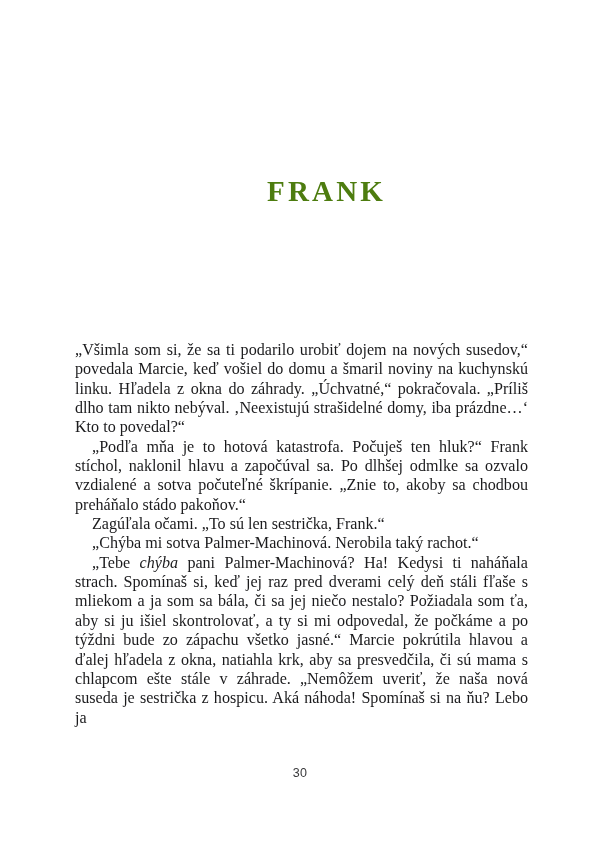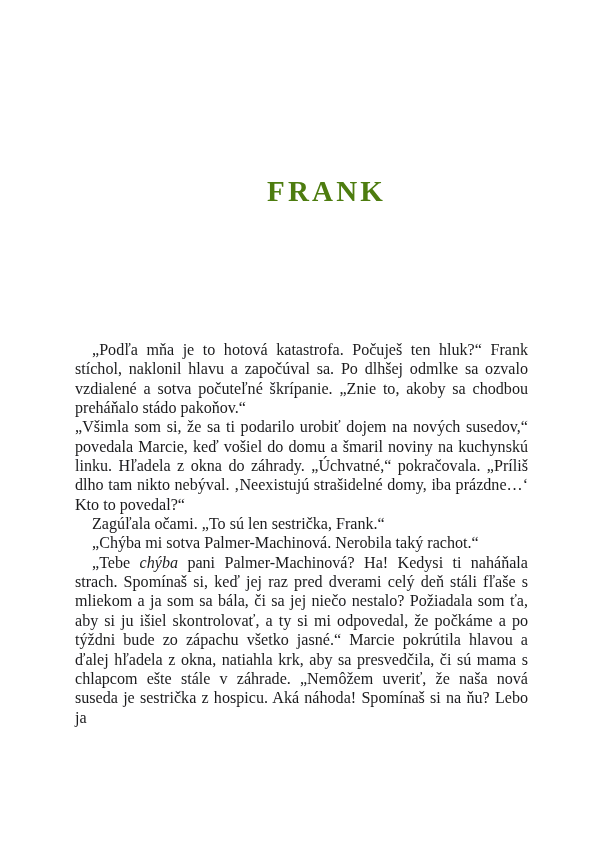--- a/index.html
+++ b/index.html
@@ -81,21 +81,22 @@
   }
 </style>
 </head>
 <body style="background: rgb(255, 255, 255);">
 
 <div class="page">
 
   <h1 class="chapter-title">FRANK</h1>
 
   <div class="text-block">
+    <p class="para">„Všimla som si, že sa ti podarilo urobiť dojem na nových susedov,“ povedala Marcie, keď vošiel do domu a šmaril noviny na kuchynskú linku. Hľadela z okna do záhrady. „Úchvatné,“ pokračovala. „Príliš dlho tam nikto nebýval. ‚Neexistujú strašidelné domy, iba prázdne…‘ Kto to povedal?“</p>
     <p class="para indent">„Podľa mňa je to hotová katastrofa. Počuješ ten hluk?“ Frank stíchol, naklonil hlavu a započúval sa. Po dlhšej odmlke sa ozvalo vzdialené a sotva počuteľné škrípanie. „Znie to, akoby sa chodbou preháňalo stádo pakoňov.“</p>
-    <p class="para">„Všimla som si, že sa ti podarilo urobiť dojem na nových susedov,“ povedala Marcie, keď vošiel do domu a šmaril noviny na kuchynskú linku. Hľadela z okna do záhrady. „Úchvatné,“ pokračovala. „Príliš dlho tam nikto nebýval. ‚Neexistujú strašidelné domy, iba prázdne…‘ Kto to povedal?“</p>
     <p class="para indent">Zagúľala očami. „To sú len sestrička, Frank.“</p>
     <p class="para indent">„Chýba mi sotva Palmer-Machinová. Nerobila taký rachot.“</p>
     <p class="para indent">„Tebe <em>chýba</em> pani Palmer-Machinová? Ha! Kedysi ti naháňala strach. Spomínaš si, keď jej raz pred dverami celý deň stáli fľaše s mliekom a ja som sa bála, či sa jej niečo nestalo? Požiadala som ťa, aby si ju išiel skontrolovať, a ty si mi odpovedal, že počkáme a po týždni bude zo zápachu všetko jasné.“ Marcie pokrútila hlavou a ďalej hľadela z okna, natiahla krk, aby sa presvedčila, či sú mama s chlapcom ešte stále v záhrade. „Nemôžem uveriť, že naša nová suseda je sestrička z hospicu. Aká náhoda! Spomínaš si na ňu? Lebo ja</p>
   </div>
 
+  <div class="folio">30</div>
 
 </div>
 
 </body></html>

